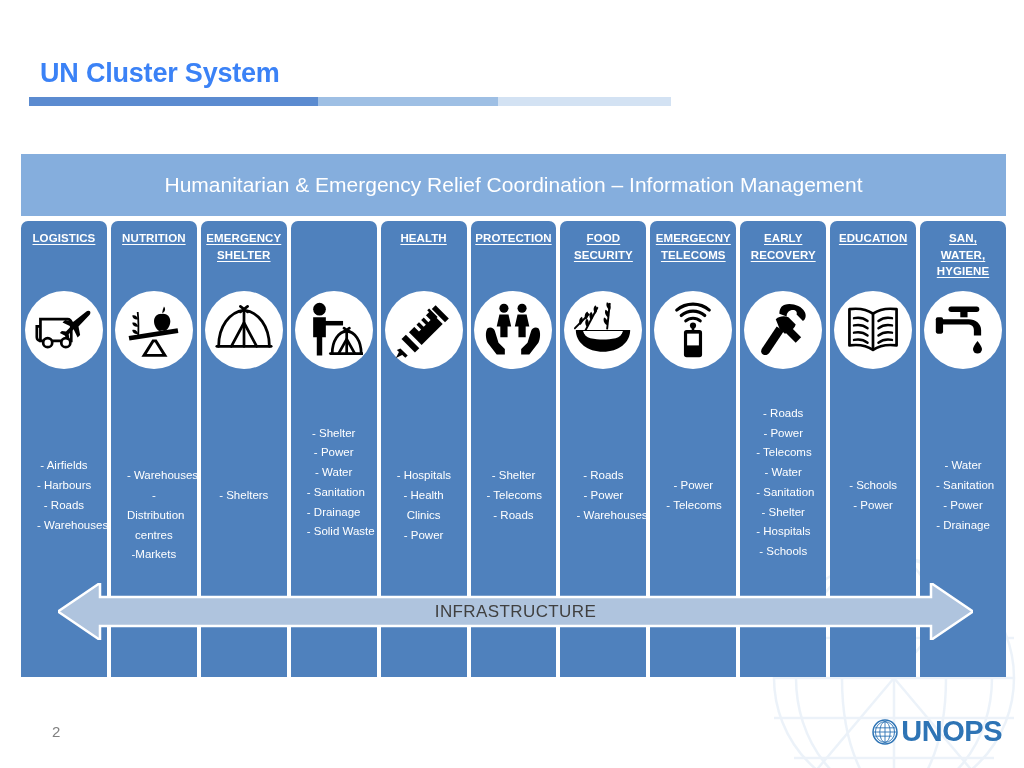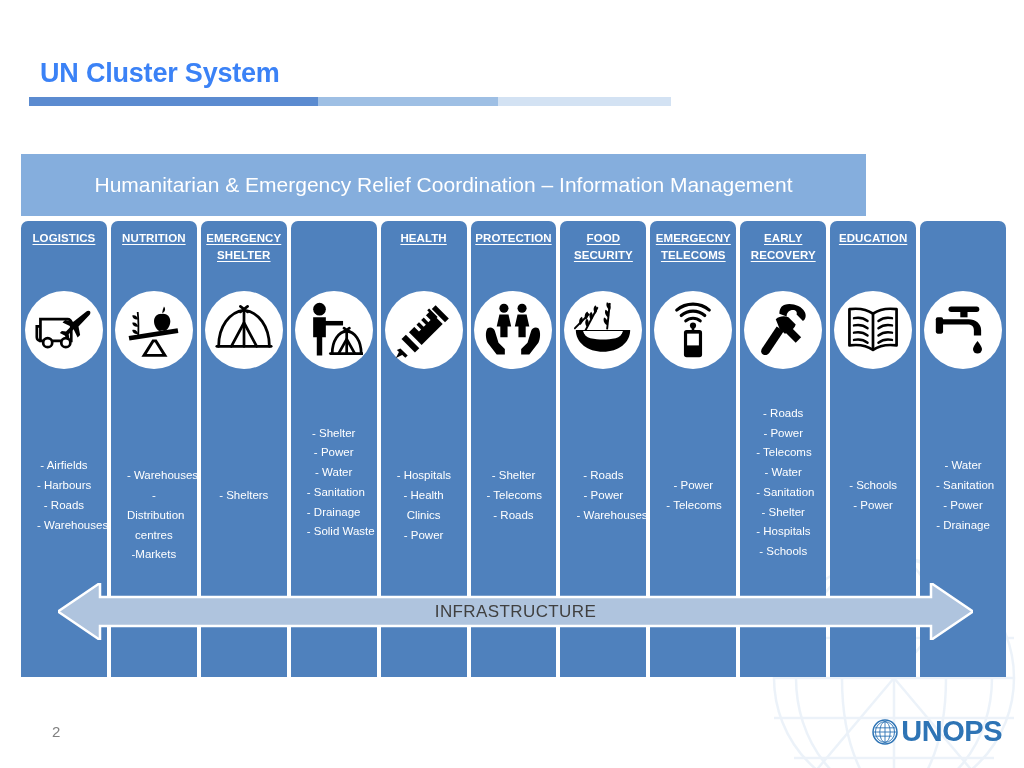--- a/index.html
+++ b/index.html
@@ -24,21 +24,21 @@
   .title-rule{
     position:absolute;left:29px;top:97px;width:642px;height:9px;
     display:flex;
   }
   .title-rule .seg1{flex:45;background:#5B8BD0;}
   .title-rule .seg2{flex:28;background:#9EBFE4;}
   .title-rule .seg3{flex:27;background:#D3E2F3;}
 
   
   .banner{
-    position:absolute;left:21px;top:154px;width:845px;height:62px;
+    position:absolute;left:21px;top:154px;width:985px;height:62px;
     background:#85AEDD;
     display:flex;align-items:center;justify-content:center;
   }
   .banner-text{
     color:#ffffff;font-size:21px;font-weight:normal;white-space:nowrap;
   }
 
   
   .columns{
     position:absolute;left:21px;top:221px;width:985px;height:456px;
@@ -387,20 +387,25 @@
         <path d="M53 19c-5-1-11 0-15 3M53 27c-5-1-11 0-15 3M53 35c-5-1-11 0-15 3M53 43c-5-1-11 0-15 3"></path>
       </g>
     </svg>
       </div>
       <div class="col-list" style="top: 255.2px;">
         <div>- Schools</div>
         <div>- Power</div>
       </div>
     </div>
     <div class="col">
+      <div class="col-head">
+        <div><span>SAN,</span></div>
+        <div><span>WATER,</span></div>
+        <div><span>HYGIENE</span></div>
+      </div>
       <div class="icon-wrap">
         <svg viewBox="0 0 64 64" xmlns="http://www.w3.org/2000/svg">
       <g fill="#000">
         <rect x="16" y="6" width="34" height="6" rx="3"></rect>
         <rect x="29" y="10" width="8" height="8"></rect>
         <path d="M4 20h34c8 0 14 5 14 12v6h-8v-6c0-4-3-6-7-6H4z"></path>
         <rect x="2" y="18" width="8" height="18" rx="2"></rect>
         <path d="M48 44c3 4 5 7 5 9a5 5 0 0 1-10 0c0-2 2-5 5-9z"></path>
       </g>
     </svg>

